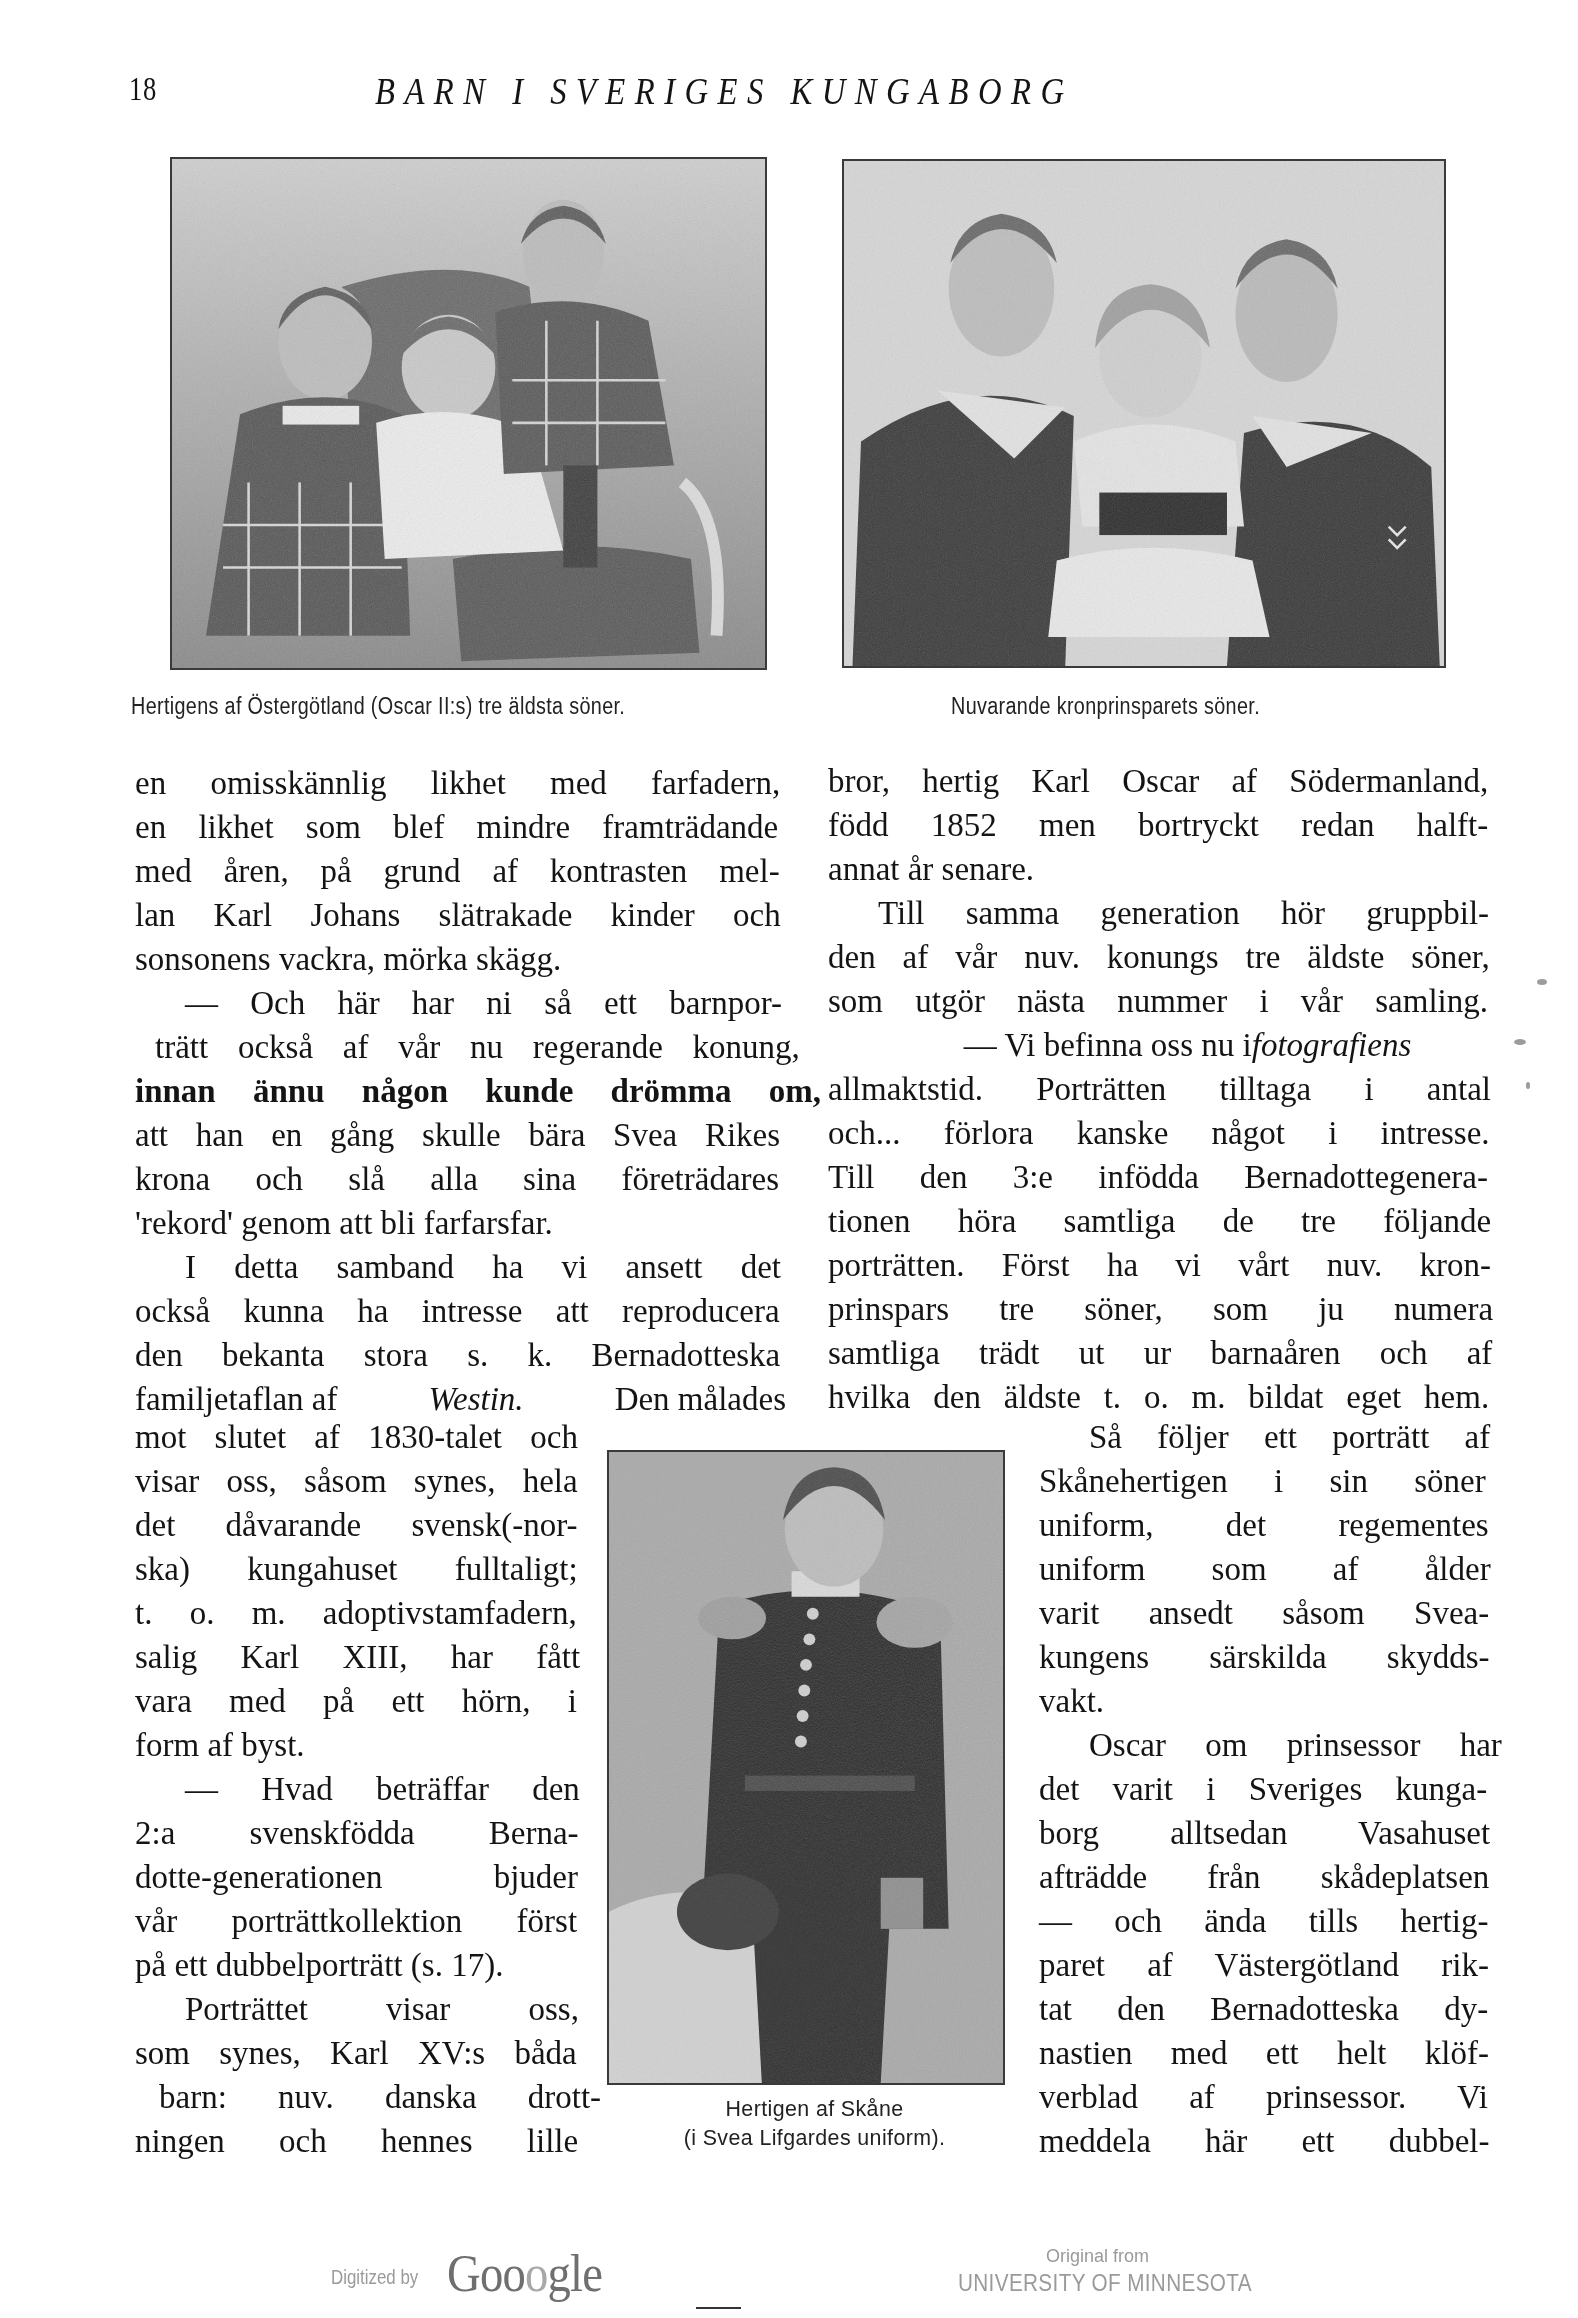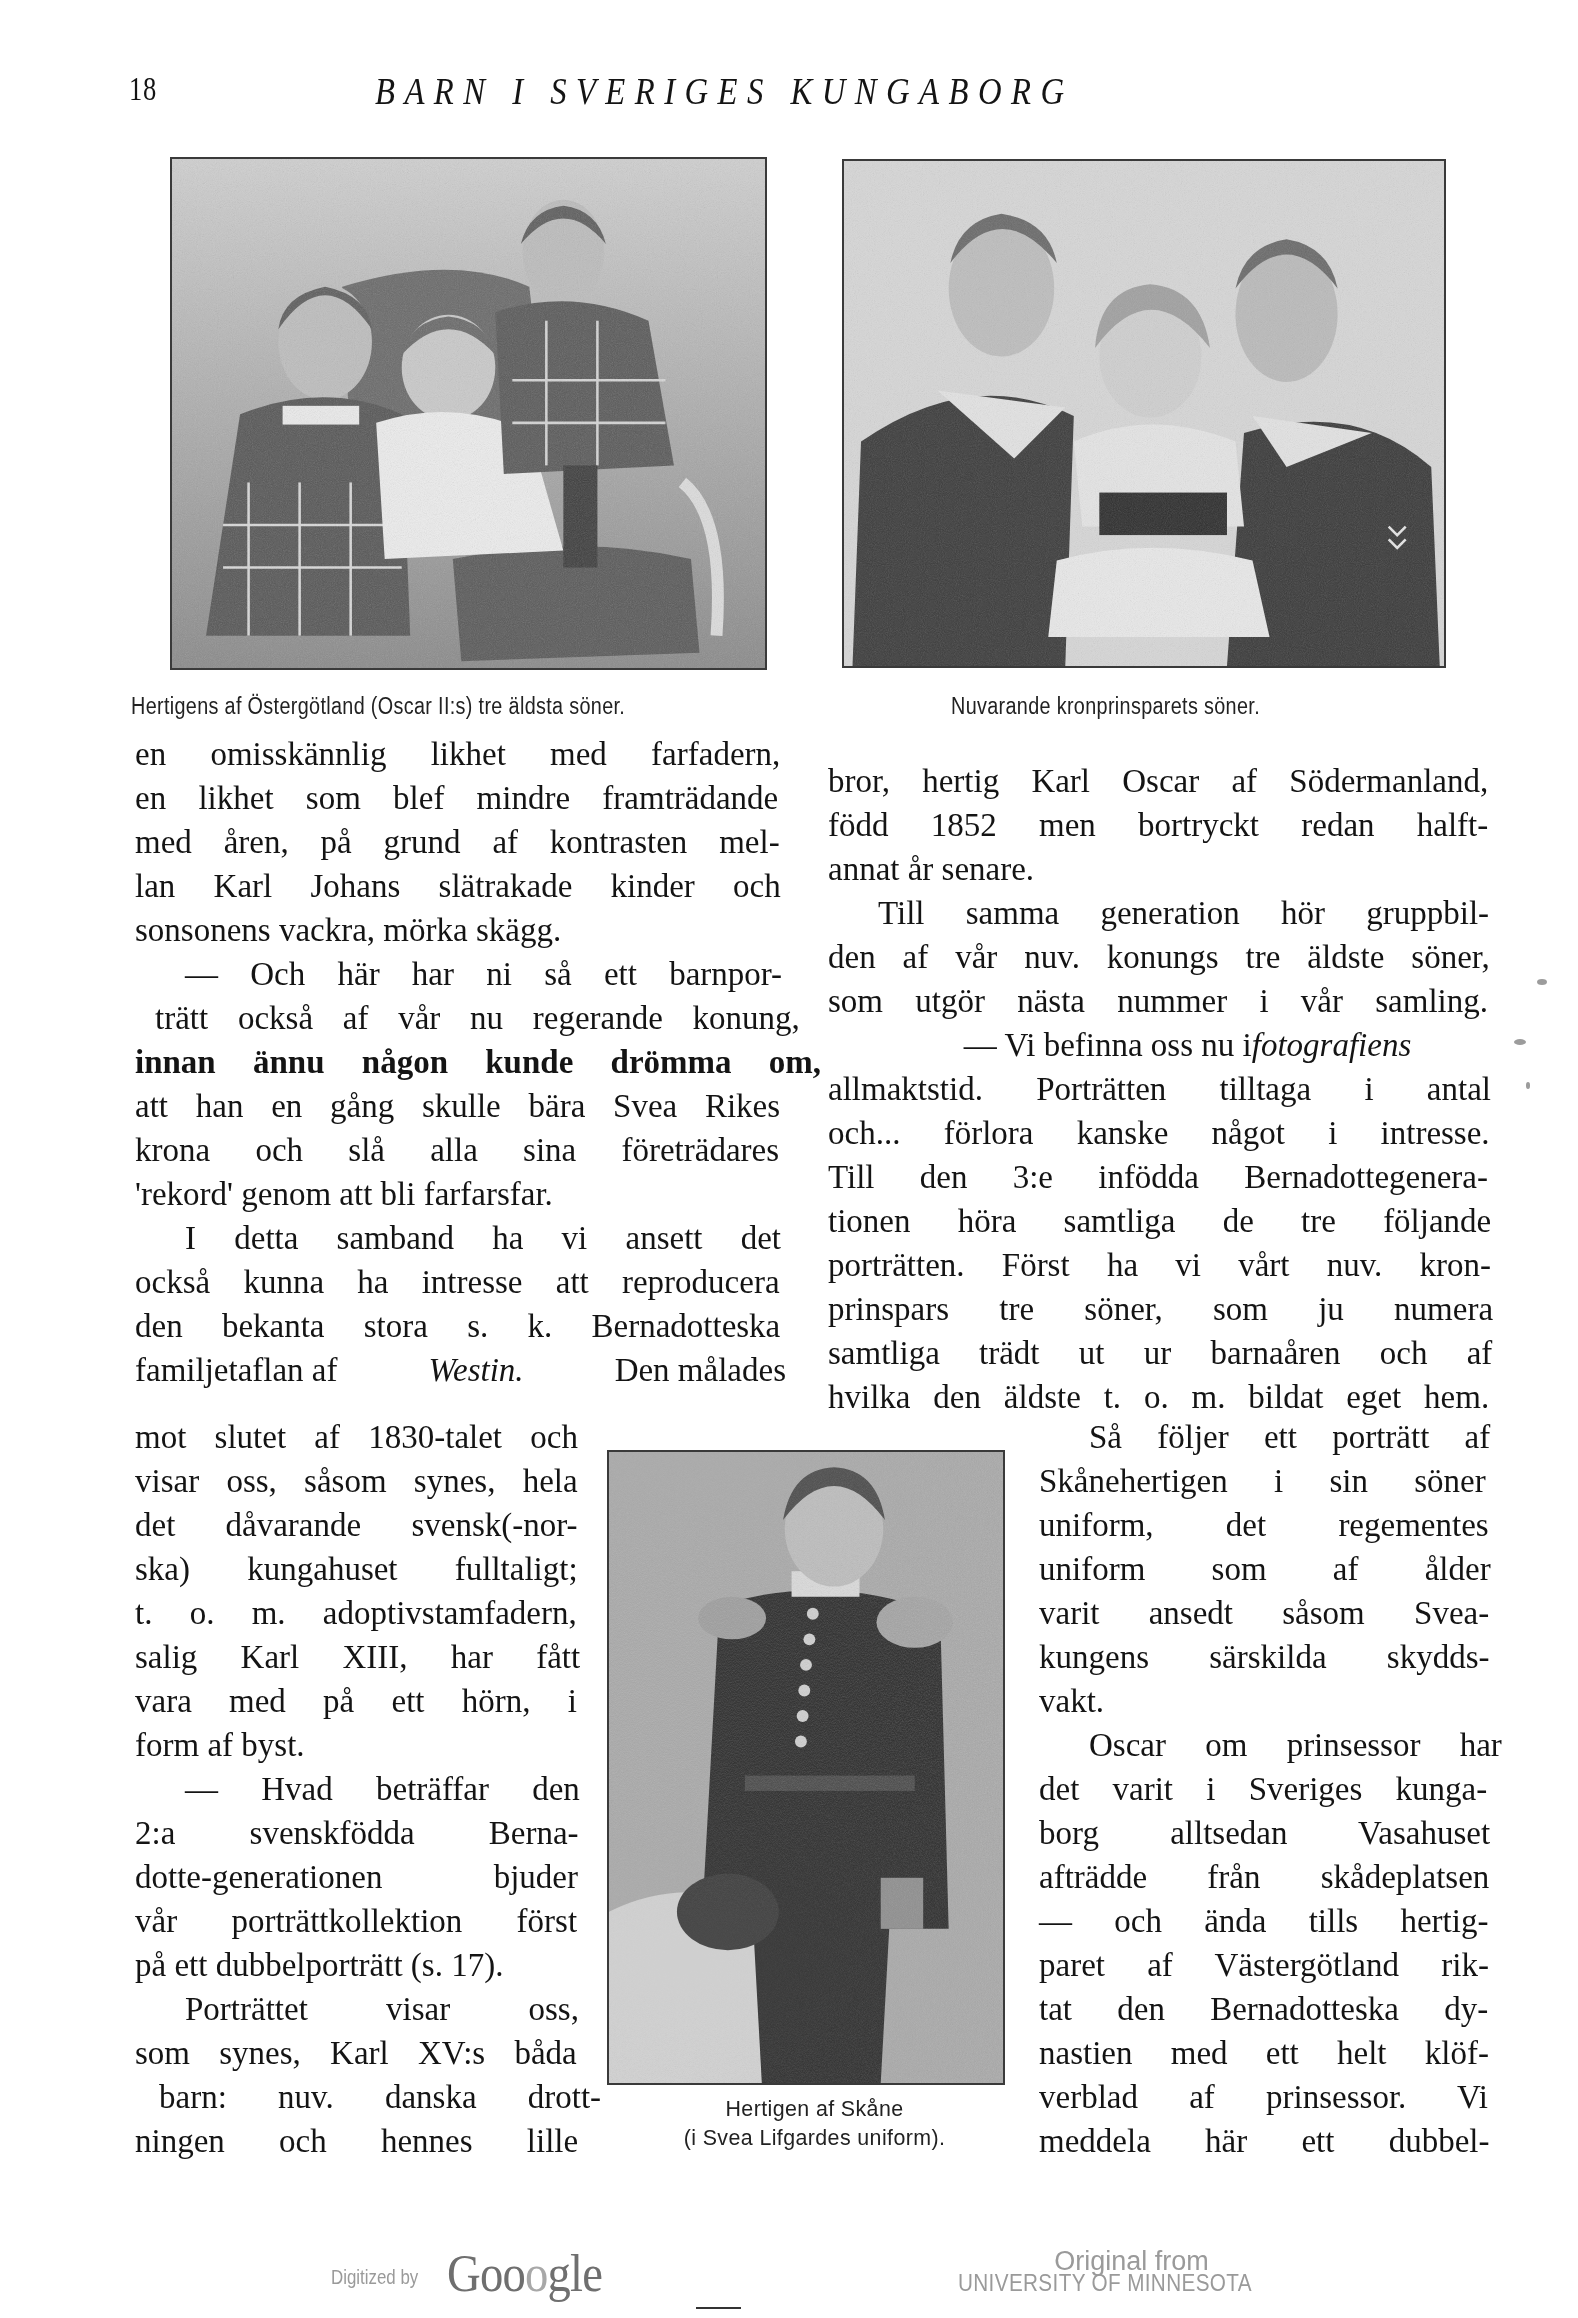--- a/index.html
+++ b/index.html
@@ -77,21 +77,21 @@
     .col .line {
       display: block;
       white-space: nowrap;
       text-align-last: justify;
       text-align: justify;
     }
     .col .line.last { text-align-last: left; }
     .col .indent { padding-left: 50px; }
     .col i { font-style: italic; }
 
-    .left-top   { left: 135px; top: 732px; width: 651px; }
+    .left-top   { left: 135px; top: 761px; width: 651px; }
     .left-bot   { left: 135px; top: 1415px; width: 447px; }
     .right-top  { left: 828px; top: 759px; width: 669px; }
     .right-bot  { left: 1039px; top: 1415px; width: 454px; }
 
     
     .footer-digitized {
       left: 331px; top: 2265px;
       font-family: "Liberation Sans", "DejaVu Sans", sans-serif;
       font-size: 20.6px;
       color: #9a9a9a;
@@ -104,24 +104,24 @@
       font-size: 53px;
       color: #6f6f6f;
       letter-spacing: -0.9px;
       transform: scaleX(0.88);
       transform-origin: left top;
     }
     .footer-google .g2 { color: #a8a8a8; }
     .footer-original {
       left: 1046px; top: 2246px;
       font-family: "Liberation Sans", "DejaVu Sans", sans-serif;
-      font-size: 27px;
+      font-size: 18px;
       color: #9a9a9a;
       width: 171px;
-      text-align: center;
+      text-align: left;
     }
     .footer-university {
       left: 958px; top: 2270px;
       font-family: "Liberation Sans", "DejaVu Sans", sans-serif;
       font-size: 23px;
       color: #9a9a9a;
       letter-spacing: 0.4px;
       white-space: nowrap;
       transform: scaleX(0.9);
       transform-origin: left top;

